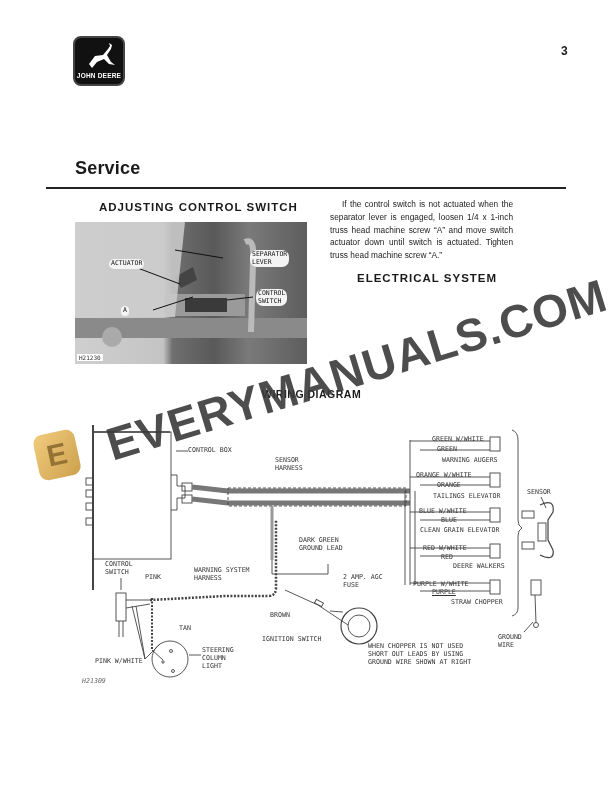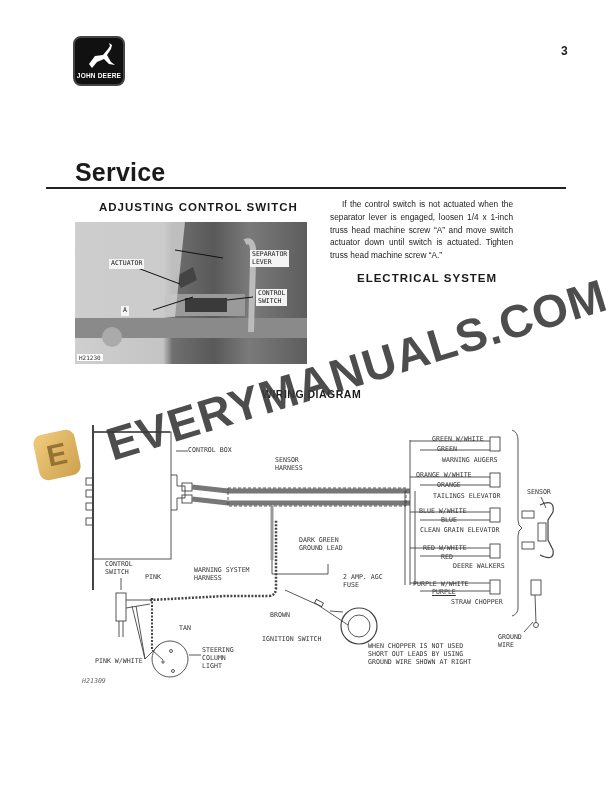--- a/index.html
+++ b/index.html
@@ -1,27 +1,27 @@
 <!DOCTYPE html>
 <html><head>
 <meta charset="utf-8">
 <style>
   html, body { margin:0; padding:0; background:#ffffff; }
   body { width:612px; height:792px; position:relative; overflow:hidden; font-family:"Liberation Sans", sans-serif; color:#1a1a1a; }
   .abs { position:absolute; }
   .logo { left:73px; top:36px; width:52px; height:50px; background:#111; border-radius:8px; border:2px solid #444; box-sizing:border-box; }
   .logo-text { position:absolute; bottom:5px; left:0; right:0; text-align:center; font-size:6.5px; font-weight:bold; color:#fff; letter-spacing:0.2px; }
   .page-num { left:561px; top:44px; font-size:12px; font-weight:bold; }
-  .title { left:75px; top:158px; font-size:25px; font-weight:bold; letter-spacing:0.2px; }
+  .title { left:75px; top:158px; font-size:18px; font-weight:bold; letter-spacing:0.2px; }
   .rule { left:46px; top:187px; width:520px; height:2px; background:#222; }
   .h2 { font-size:11.5px; font-weight:bold; letter-spacing:1px; }
   .body-text { font-size:8.3px; line-height:12.8px; text-align:justify; color:#222; }
   .para { text-indent:12px; margin:0; }
   .photo { left:75px; top:222px; width:232px; height:142px; background:linear-gradient(90deg,#cfcfcf 0%,#c4c4c4 38%,#6f6f6f 42%,#595959 60%,#7a7a7a 75%,#5d5d5d 100%); overflow:hidden; }
-  .photo-label { position:absolute; background:#f4f4f4; font-family:"DejaVu Sans Mono", monospace; font-size:6.5px; line-height:7.5px; padding:1px 2px; color:#111; }
+  .photo-label { position:absolute; background:#f4f4f4; font-family:"DejaVu Sans Mono", monospace; font-size:6.5px; line-height:7.5px; padding:1px 2px; color:#111;border-radius:7px; }
   .photo-code { position:absolute; left:2px; bottom:3px; background:#fff; font-size:6px; font-family:"DejaVu Sans Mono", monospace; padding:0 2px; color:#333; }
   .mono { font-family:"DejaVu Sans Mono", monospace; font-size:6.6px; line-height:8px; color:#333; white-space:pre; }
   .wm-text { left:100px; top:420px; font-size:46px; font-weight:bold; color:#3a3a3a; opacity:0.9; transform:rotate(-17deg); transform-origin:left top; letter-spacing:1px; white-space:nowrap; }
   .wm-logo { left:36px; top:432px; width:42px; height:46px; background:linear-gradient(135deg,#f0c670,#c8973a); border-radius:9px; transform:rotate(-12deg); opacity:0.9; display:flex; align-items:center; justify-content:center; font-size:30px; font-weight:bold; color:#8a6420; }
   svg { position:absolute; left:0; top:0; }
 </style>
 </head>
 <body>
 
 <div class="abs logo">

